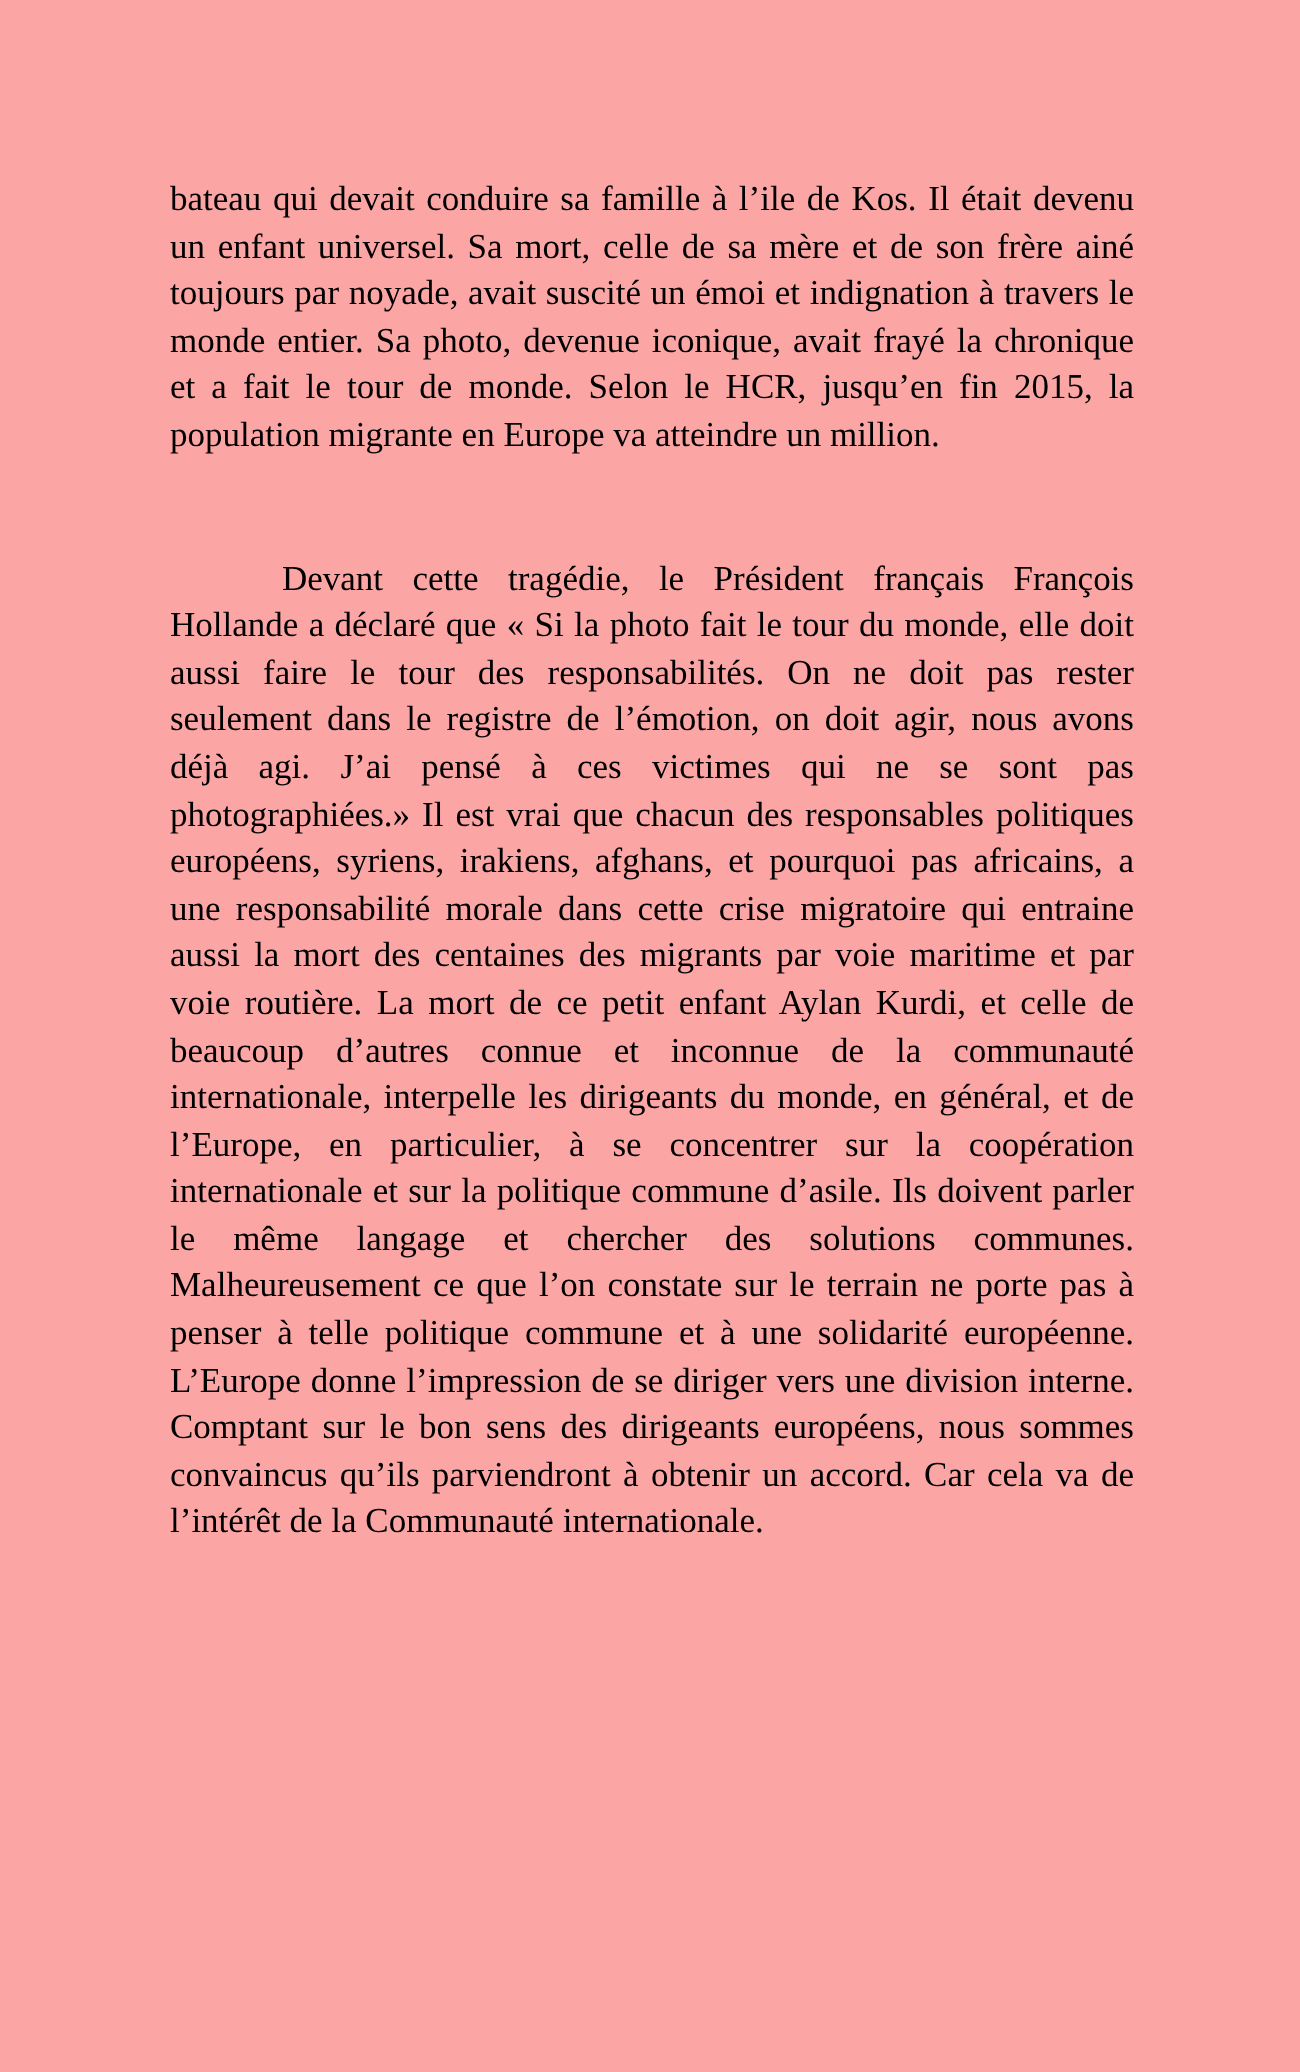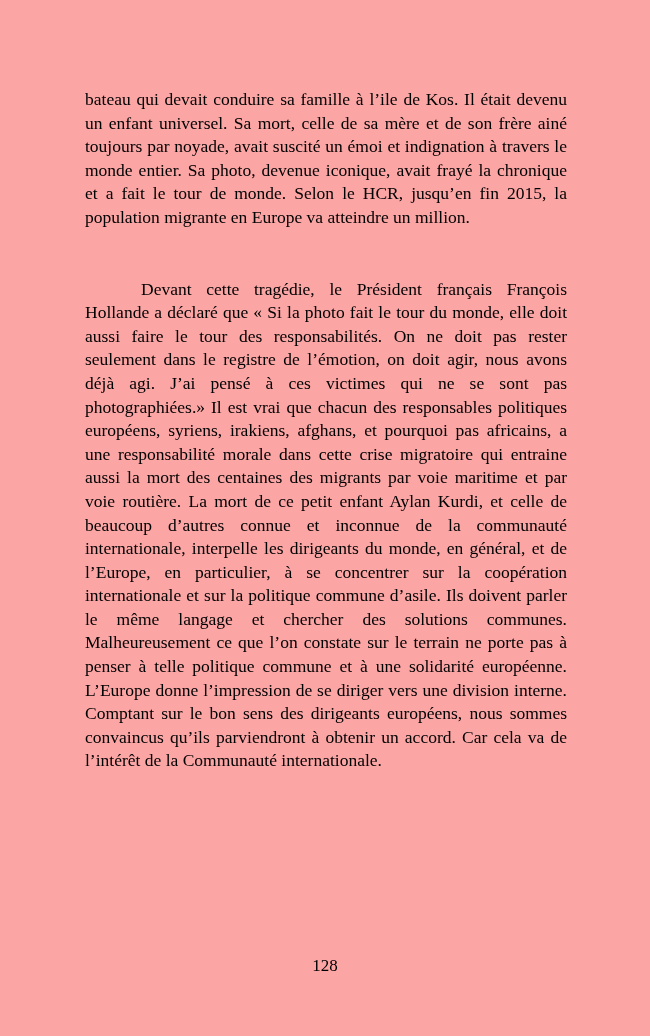--- a/index.html
+++ b/index.html
@@ -46,14 +46,13 @@
   }
 </style>
 </head>
 <body>
 
 <div class="page">
   <div class="text-block">
     <p class="para">bateau qui devait conduire sa famille à l’ile de Kos. Il était devenu un enfant universel. Sa mort, celle de sa mère et de son frère ainé toujours par noyade, avait suscité un émoi et indignation à travers le monde entier. Sa photo, devenue iconique, avait frayé la chronique et a fait le tour de monde. Selon le HCR, jusqu’en fin 2015, la population migrante en Europe va atteindre un million.</p>
     <p class="para indented">Devant cette tragédie, le Président français François Hollande a déclaré que « Si la photo fait le tour du monde, elle doit aussi faire le tour des responsabilités. On ne doit pas rester seulement dans le registre de l’émotion, on doit agir, nous avons déjà agi. J’ai pensé à ces victimes qui ne se sont pas photographiées.» Il est vrai que chacun des responsables politiques européens, syriens, irakiens, afghans, et pourquoi pas africains, a une responsabilité morale dans cette crise migratoire qui entraine aussi la mort des centaines des migrants par voie maritime et par voie routière. La mort de ce petit enfant Aylan Kurdi, et celle de beaucoup d’autres connue et inconnue de la communauté internationale, interpelle les dirigeants du monde, en général, et de l’Europe, en particulier, à se concentrer sur la coopération internationale et sur la politique commune d’asile. Ils doivent parler le même langage et chercher des solutions communes. Malheureusement ce que l’on constate sur le terrain ne porte pas à penser à telle politique commune et à une solidarité européenne. L’Europe donne l’impression de se diriger vers une division interne. Comptant sur le bon sens des dirigeants européens, nous sommes convaincus qu’ils parviendront à obtenir un accord. Car cela va de l’intérêt de la Communauté internationale.</p>
   </div>
-  <div class="page-number">128</div>
 </div>
 
 </body></html>

